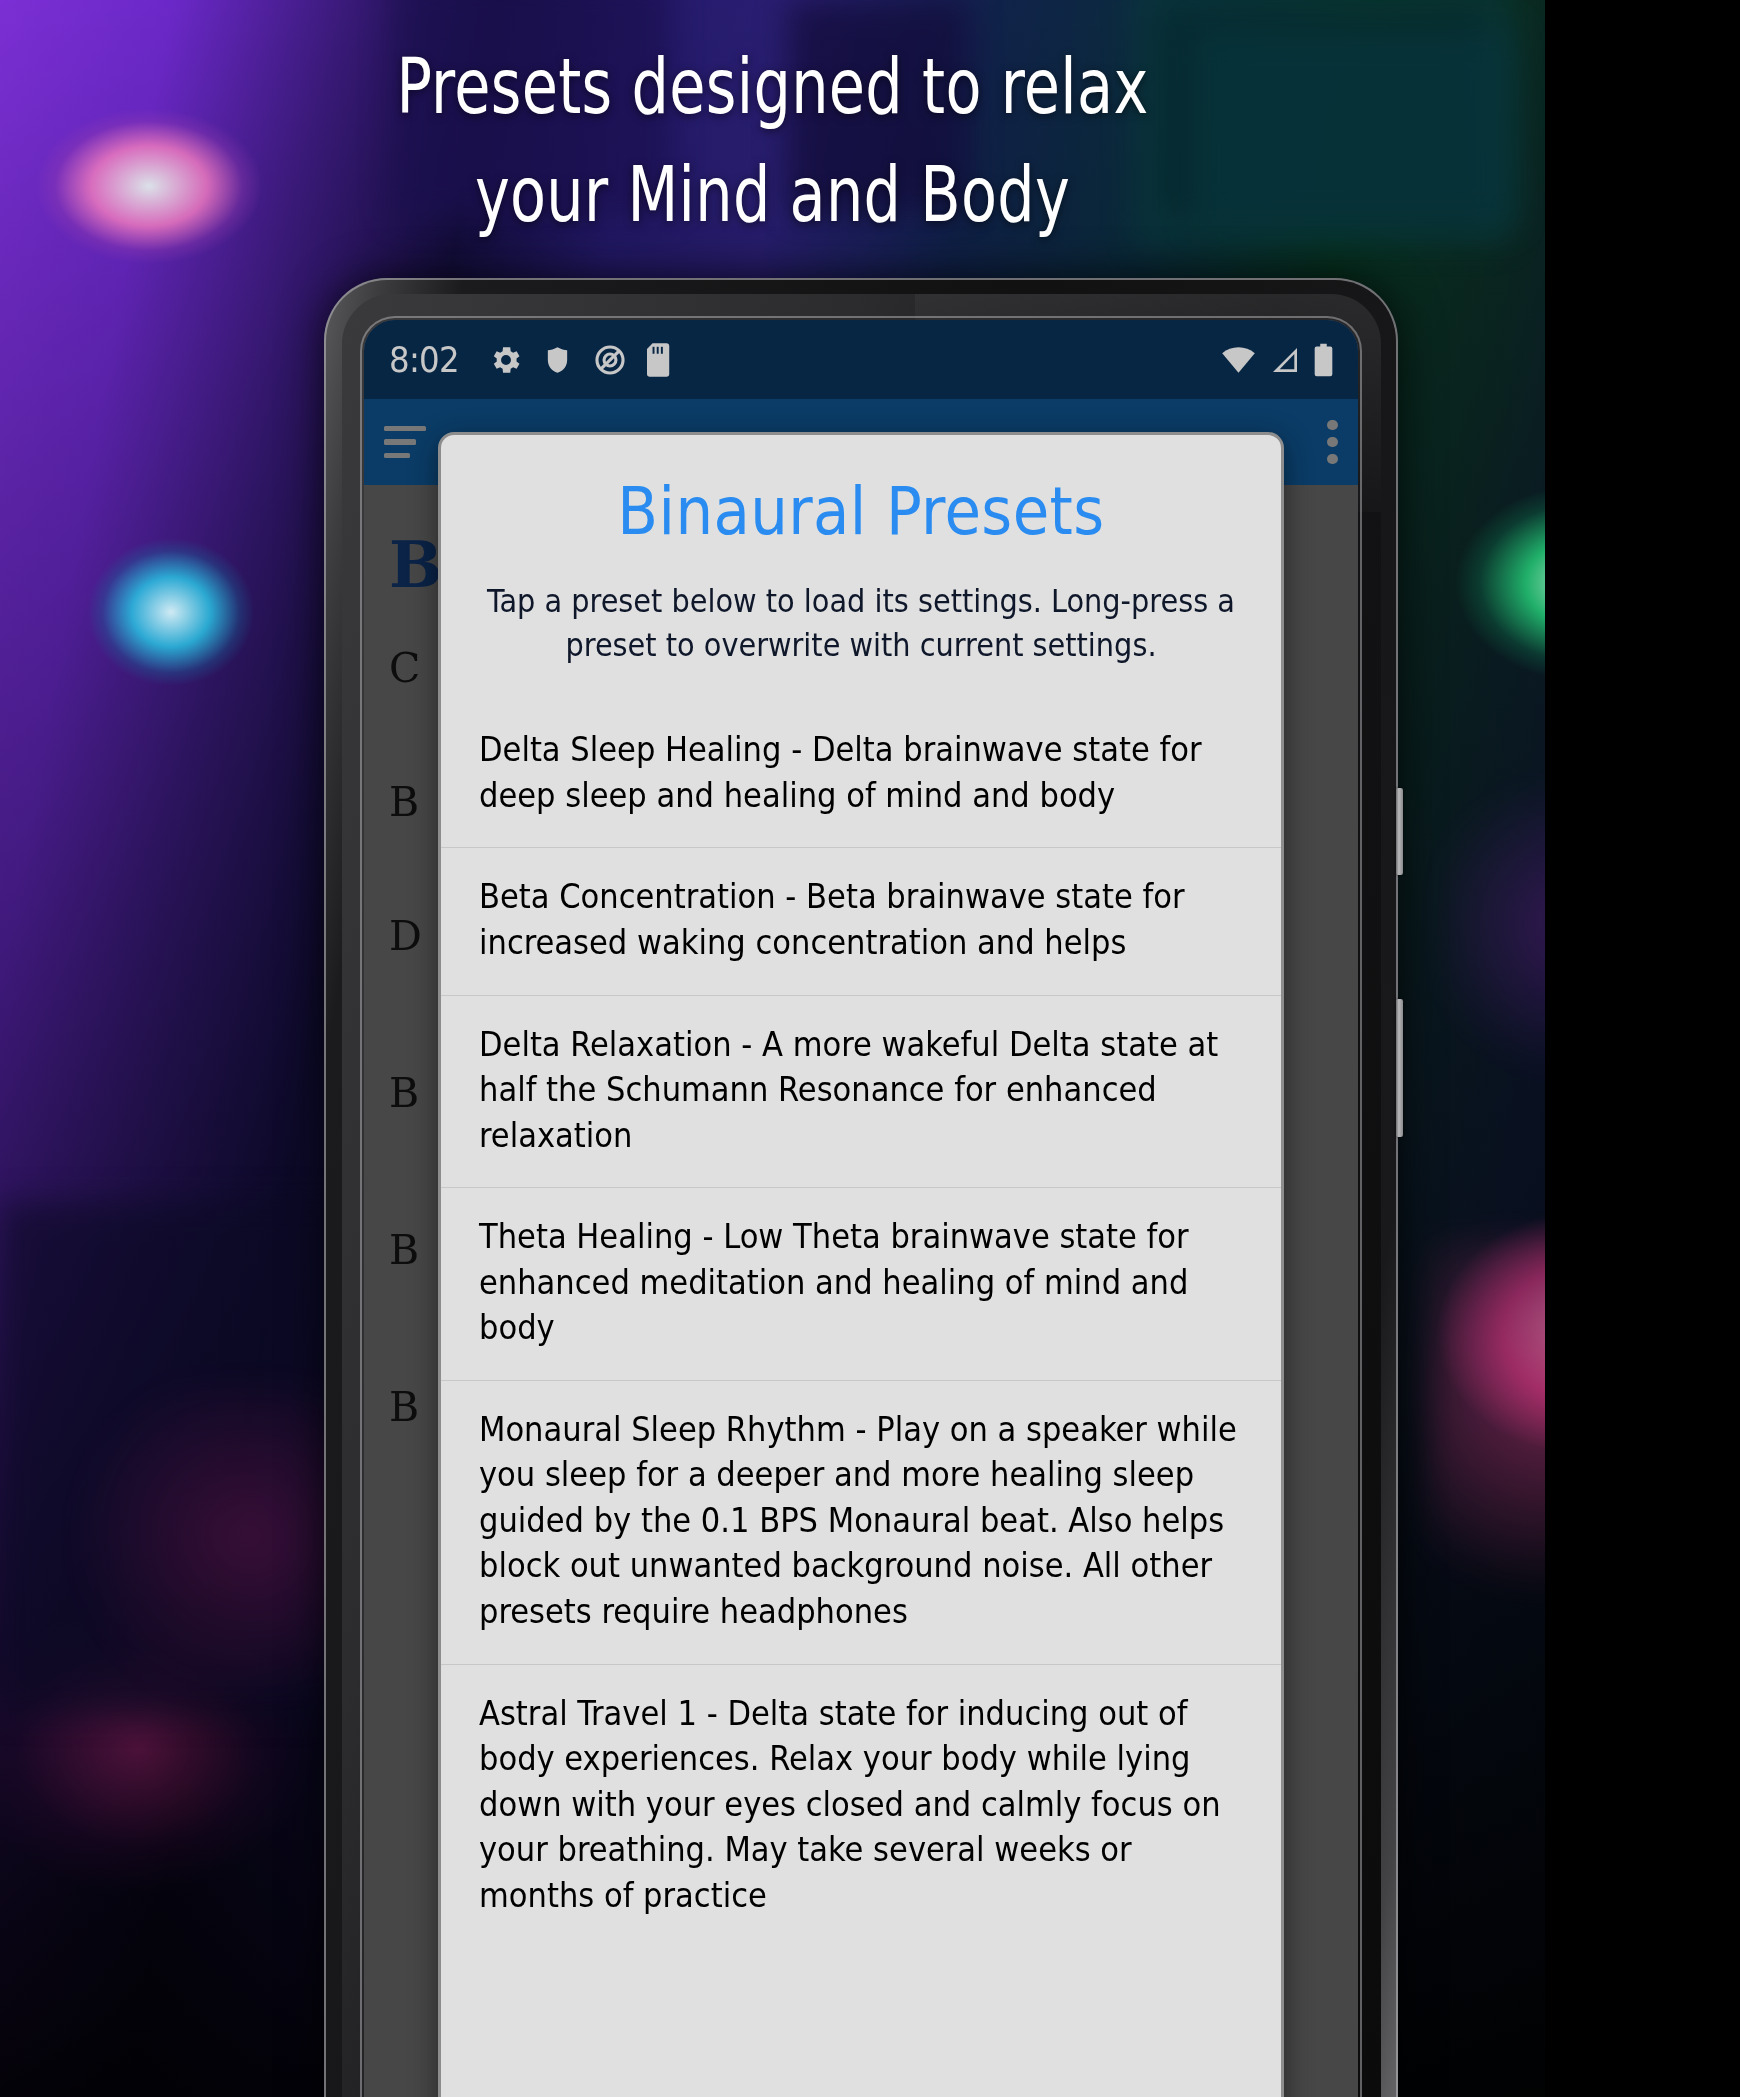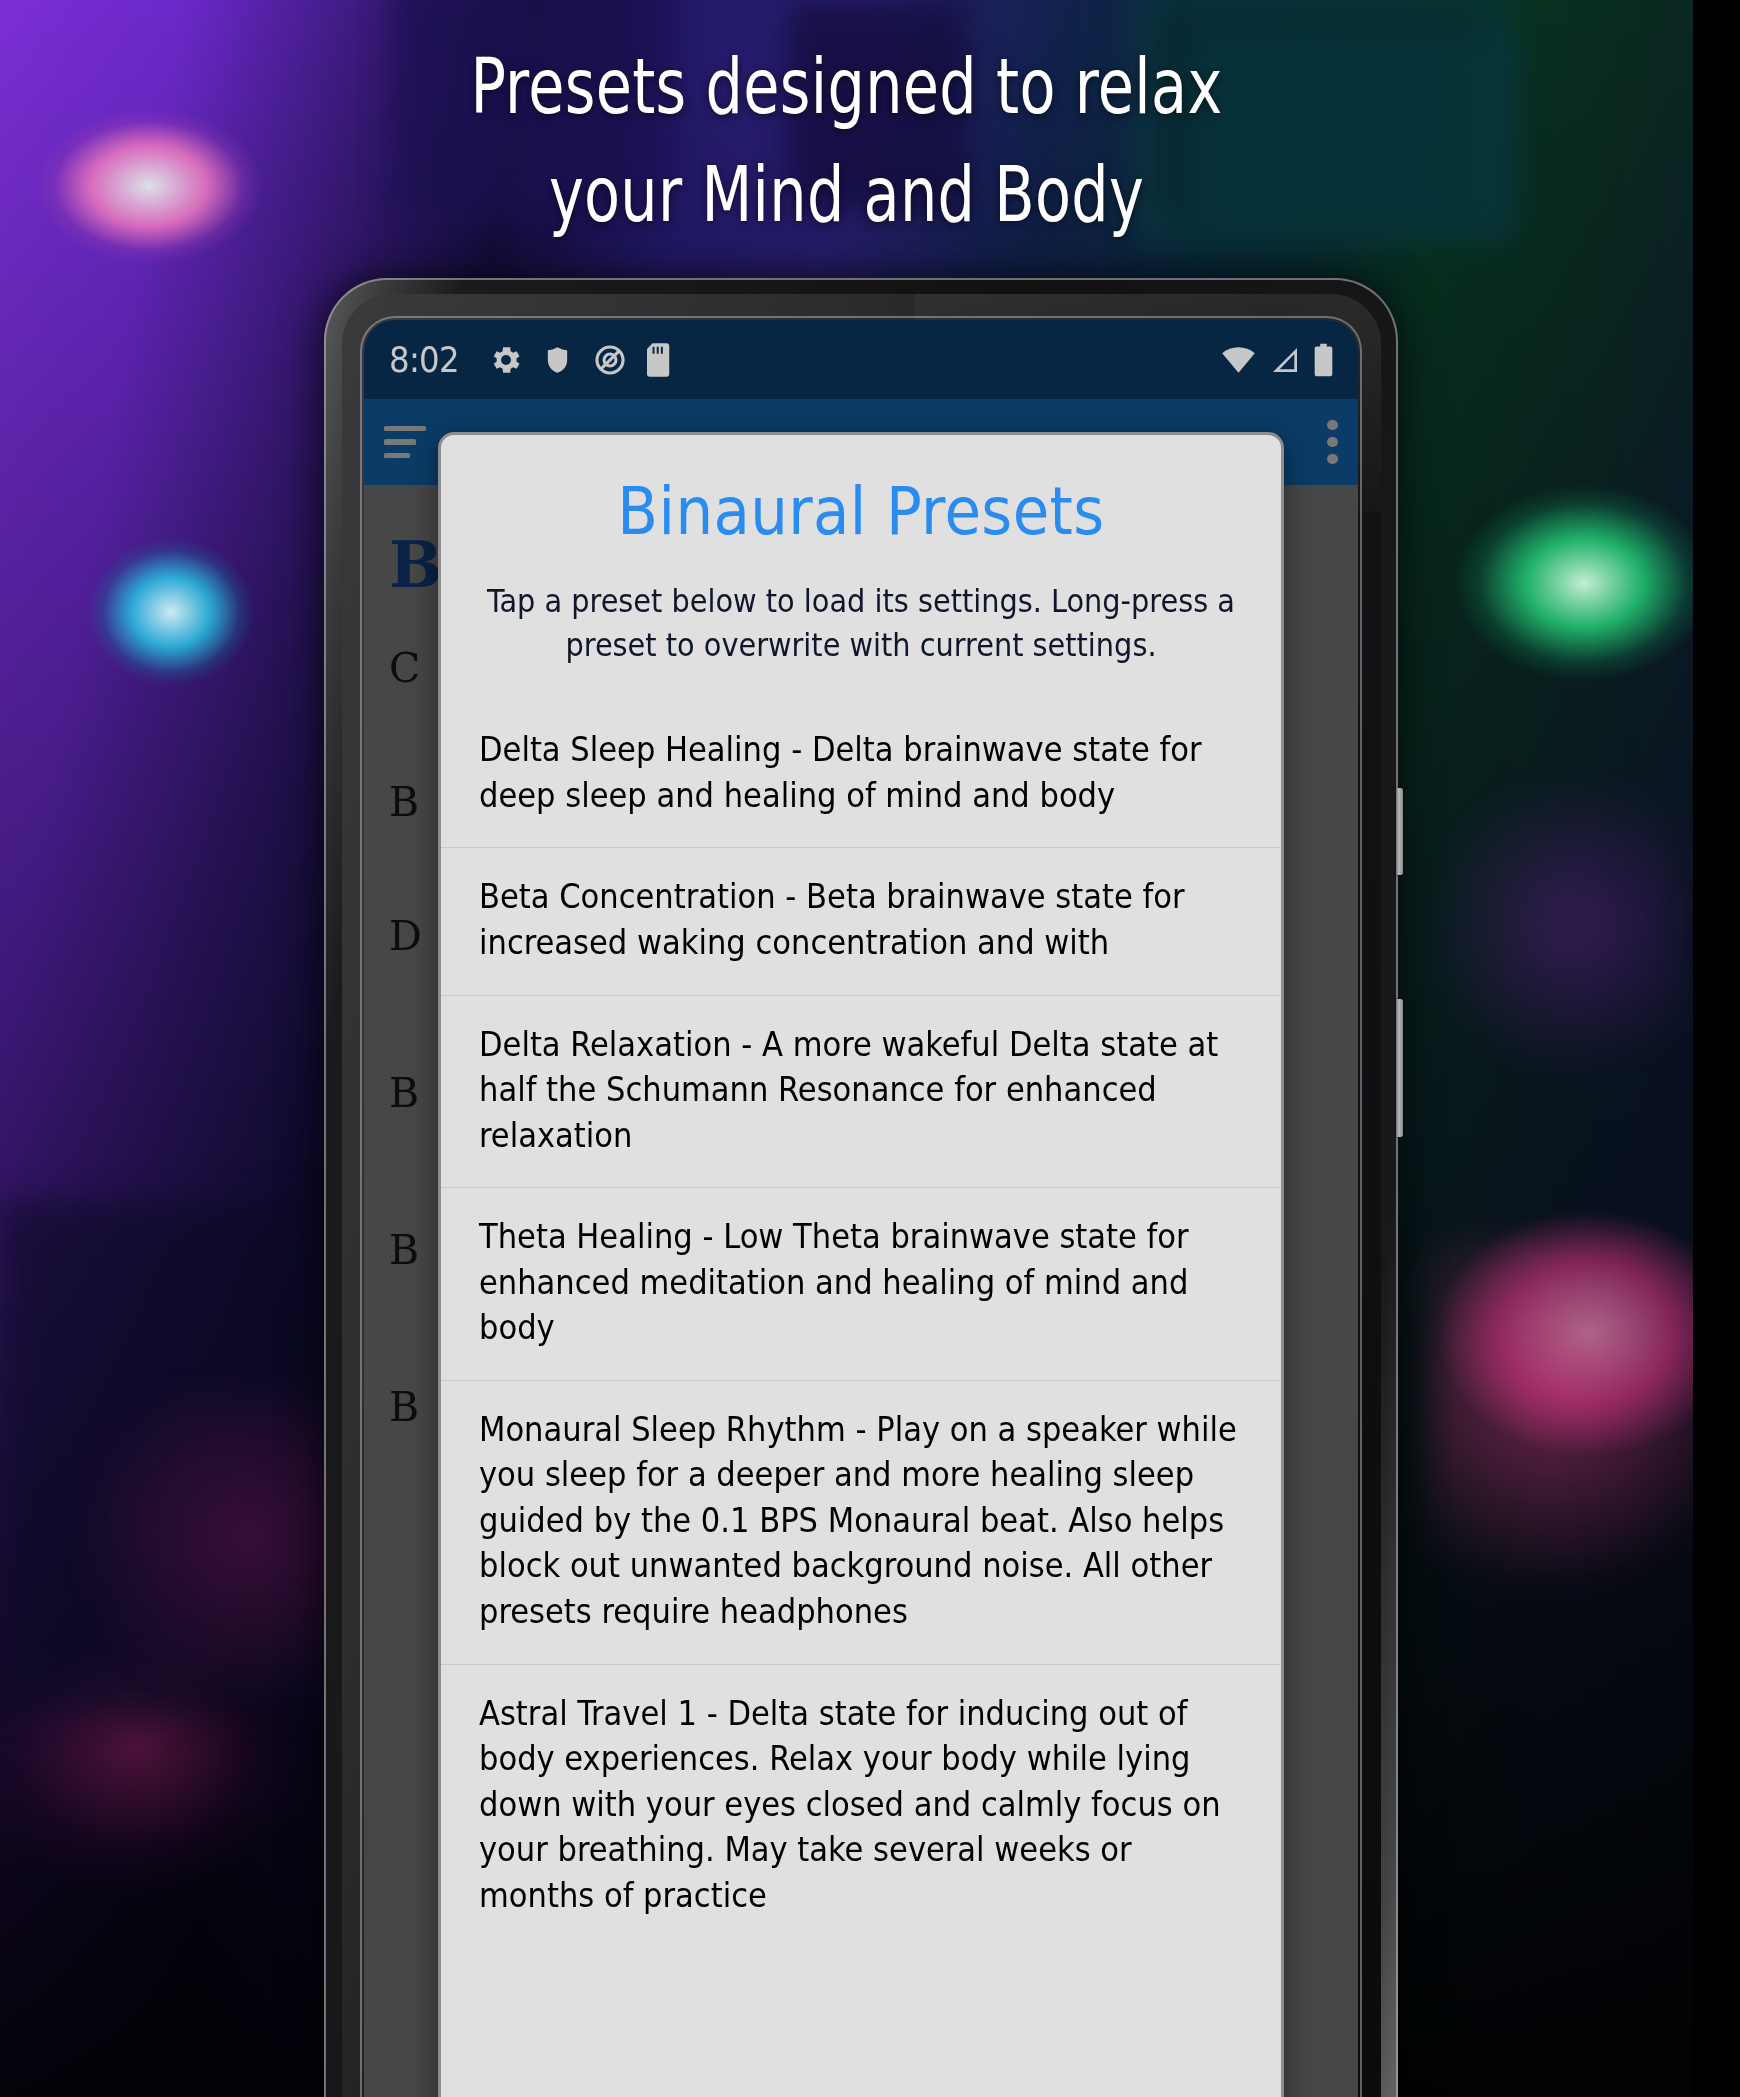--- a/index.html
+++ b/index.html
@@ -2,21 +2,21 @@
 <html style="font-size:11.7px"><head>
 <meta charset="utf-8">
 <style>
   html, body {
     margin: 0;
     padding: 0;
     background: #000;
   }
   #root {
     position: relative;
-    width: 1693px;
+    width: 1545px;
     height: 2097px;
     overflow: hidden;
     font-family: "Liberation Sans", sans-serif;
   }
 
   
   .backdrop {
     position: absolute;
     inset: 0;
     background:
@@ -345,21 +345,21 @@
         <div class="app-row">B</div>
       </div>
 
       <div class="scrim"></div>
 
       <div class="dialog">
         <div class="dlg-title">Binaural Presets</div>
         <div class="dlg-sub">Tap a preset below to load its settings. Long-press a preset to overwrite with current settings.</div>
         <div class="preset-list">
           <div class="preset-item">Delta Sleep Healing - Delta brainwave state for deep sleep and healing of mind and body</div>
-          <div class="preset-item">Beta Concentration - Beta brainwave state for increased waking concentration and with</div>
+          <div class="preset-item">Beta Concentration - Beta brainwave state for increased waking concentration and helps</div>
           <div class="preset-item">Delta Relaxation - A more wakeful Delta state at half the Schumann Resonance for enhanced relaxation</div>
           <div class="preset-item">Theta Healing - Low Theta brainwave state for enhanced meditation and healing of mind and body</div>
           <div class="preset-item">Monaural Sleep Rhythm - Play on a speaker while you sleep for a deeper and more healing sleep guided by the 0.1 BPS Monaural beat. Also helps block out unwanted background noise. All other presets require headphones</div>
           <div class="preset-item">Astral Travel 1 - Delta state for inducing out of body experiences. Relax your body while lying down with your eyes closed and calmly focus on your breathing. May take several weeks or months of practice</div>
         </div>
       </div>
 
     </div>
   </div>
 </div>

